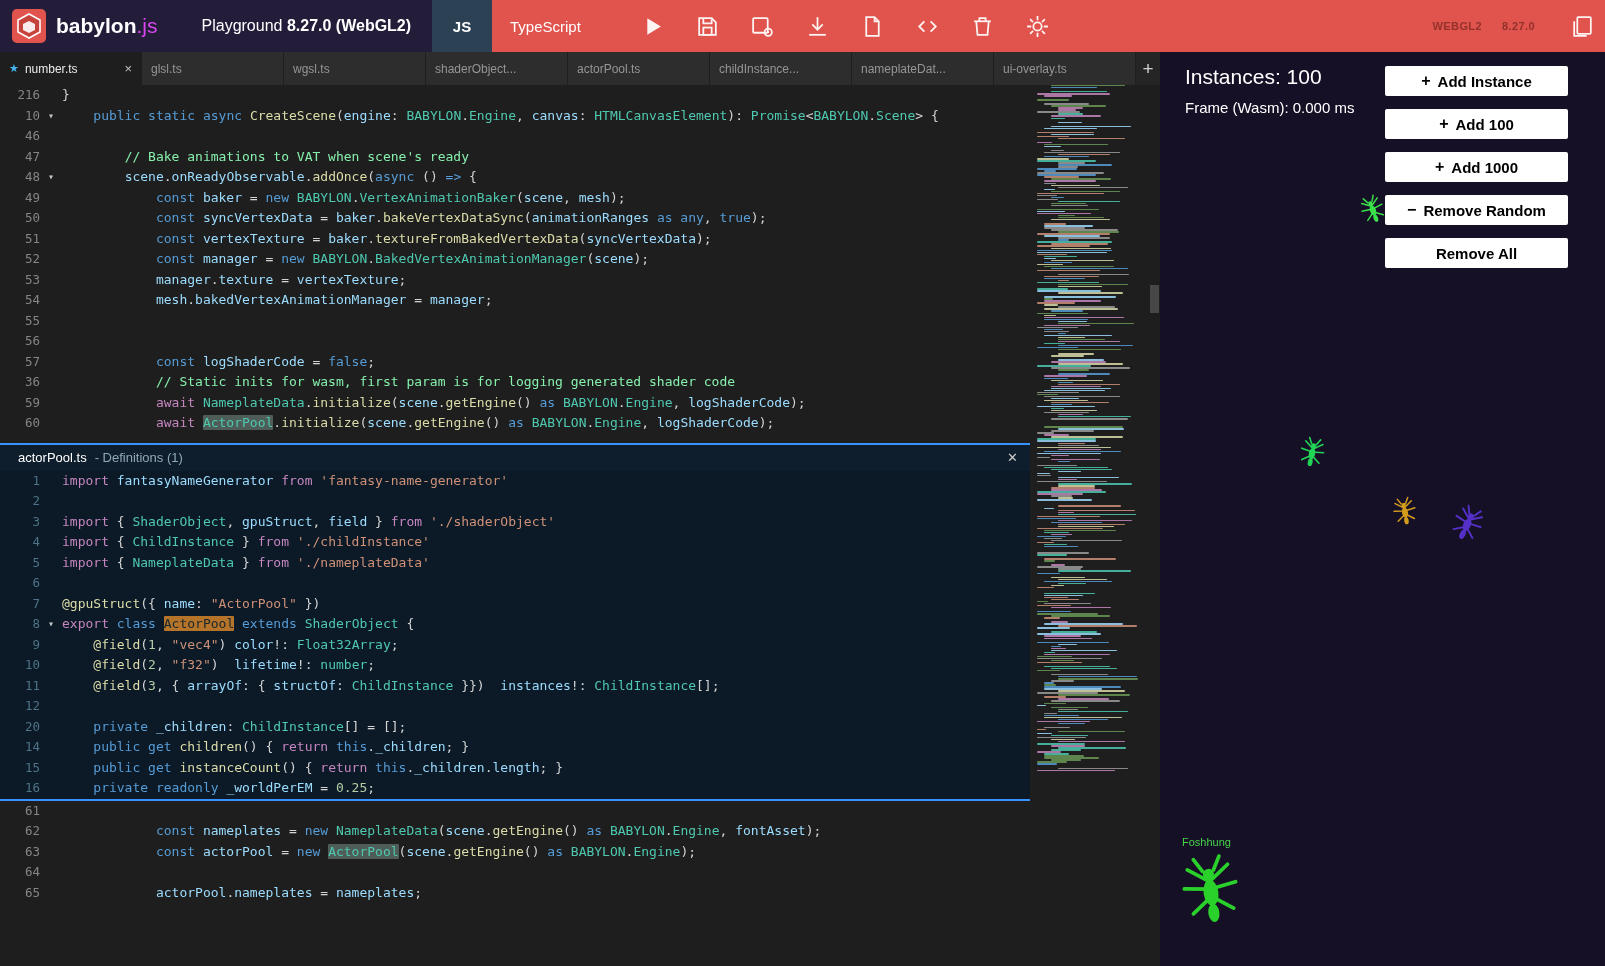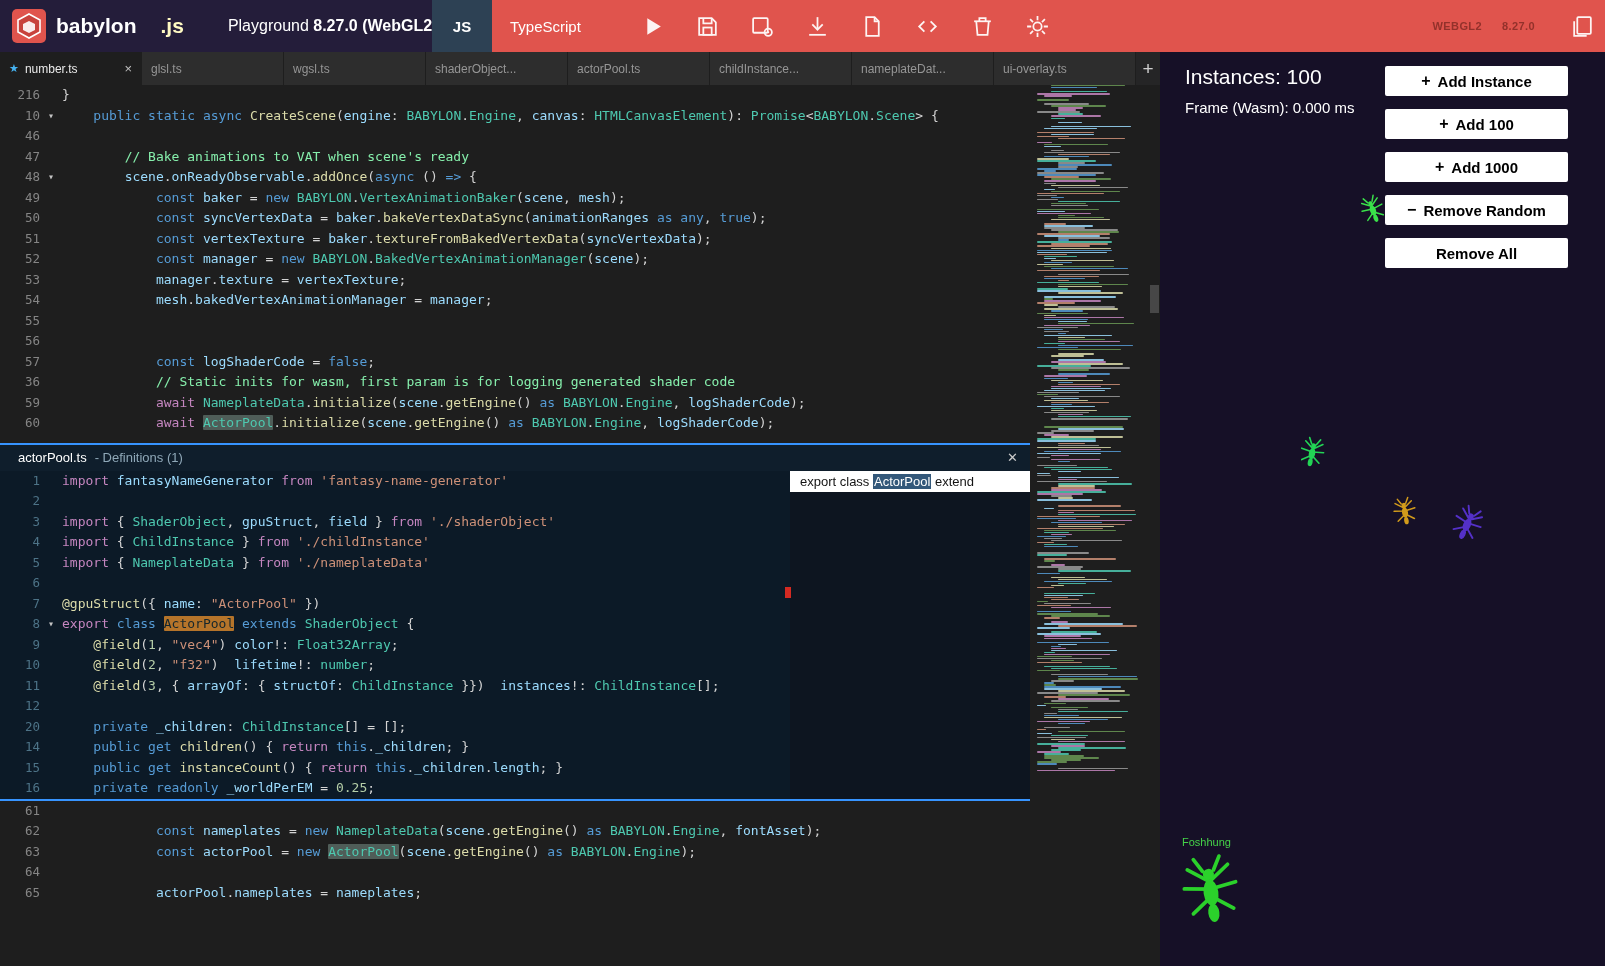--- a/index.html
+++ b/index.html
@@ -5,21 +5,21 @@
   * { box-sizing: border-box; margin: 0; padding: 0; }
   html,body { width:1605px; height:966px; overflow:hidden; background:#1e1e1e;
     font-family:"Liberation Sans", sans-serif; }
   .app { position:relative; width:1605px; height:966px; display:flex; flex-direction:column; }
 
   
   .header { display:flex; height:52px; flex:none; }
   .brand-area { width:432px; background:#241d3a; display:flex; align-items:center; }
   .logo { width:34px; height:34px; margin:0 10px 0 12px; flex:none; }
   .brand-text { font-size:21px; color:#fff; font-weight:bold; white-space:nowrap; }
-  .brand-suffix { color:#fef9c3; font-weight:bold;margin-left:24px; }
+  .brand-suffix { color:#d946ef; font-weight:normal; }
   .playground { margin-left:44px; color:#fff; font-size:16px; white-space:nowrap; }
   .playground .ver { font-weight:bold; }
   .lang-js { width:60px; background:#2d4154; color:#fff; display:flex; align-items:center;
     justify-content:center; font-weight:bold; font-size:15px; flex:none; }
   .header-red { flex:1; background:#e0544d; display:flex; align-items:center; }
   .lang-ts { color:#fff; font-size:15px; margin:0 44px 0 18px; cursor:pointer; }
   .hicon { width:25px; height:25px; margin:0 15px; flex:none; cursor:pointer; }
   .hicon svg { width:100%; height:100%; stroke:#fdf4f3; fill:none; stroke-width:1.7; }
   .hicon svg .fill { fill:#fdf4f3; stroke:none; }
   .header-right { margin-left:auto; display:flex; align-items:center; }
@@ -392,26 +392,20 @@
                   <span class="ln">15</span>
                   <span class="fold"></span>
                   <span class="ctext"><span class="tk-d">    </span><span class="tk-kw">public</span><span class="tk-d"> </span><span class="tk-kw">get</span><span class="tk-d"> </span><span class="tk-fn">instanceCount</span><span class="tk-d">() { </span><span class="tk-ctl">return</span><span class="tk-d"> </span><span class="tk-kw">this</span><span class="tk-d">.</span><span class="tk-v">_children</span><span class="tk-d">.</span><span class="tk-v">length</span><span class="tk-d">; }</span></span>
                 </div>
                 <div class="crow">
                   <span class="ln">16</span>
                   <span class="fold"></span>
                   <span class="ctext"><span class="tk-d">    </span><span class="tk-kw">private</span><span class="tk-d"> </span><span class="tk-kw">readonly</span><span class="tk-d"> </span><span class="tk-v">_worldPerEM</span><span class="tk-d"> = </span><span class="tk-nu">0.25</span><span class="tk-d">;</span></span>
                 </div>
               </div>
-            <div class="peek-results">
-              <div class="peek-marker"></div>
-              <div class="result-row selected">
-                <span>export class </span><span class="result-match">ActorPool</span><span> extend</span>
-              </div>
-            </div>
           </div>
         </div>
 
         <div id="code-bottom">
             <div class="crow">
               <span class="ln">61</span>
               <span class="fold"></span>
               <span class="ctext"></span>
             </div>
             <div class="crow">

